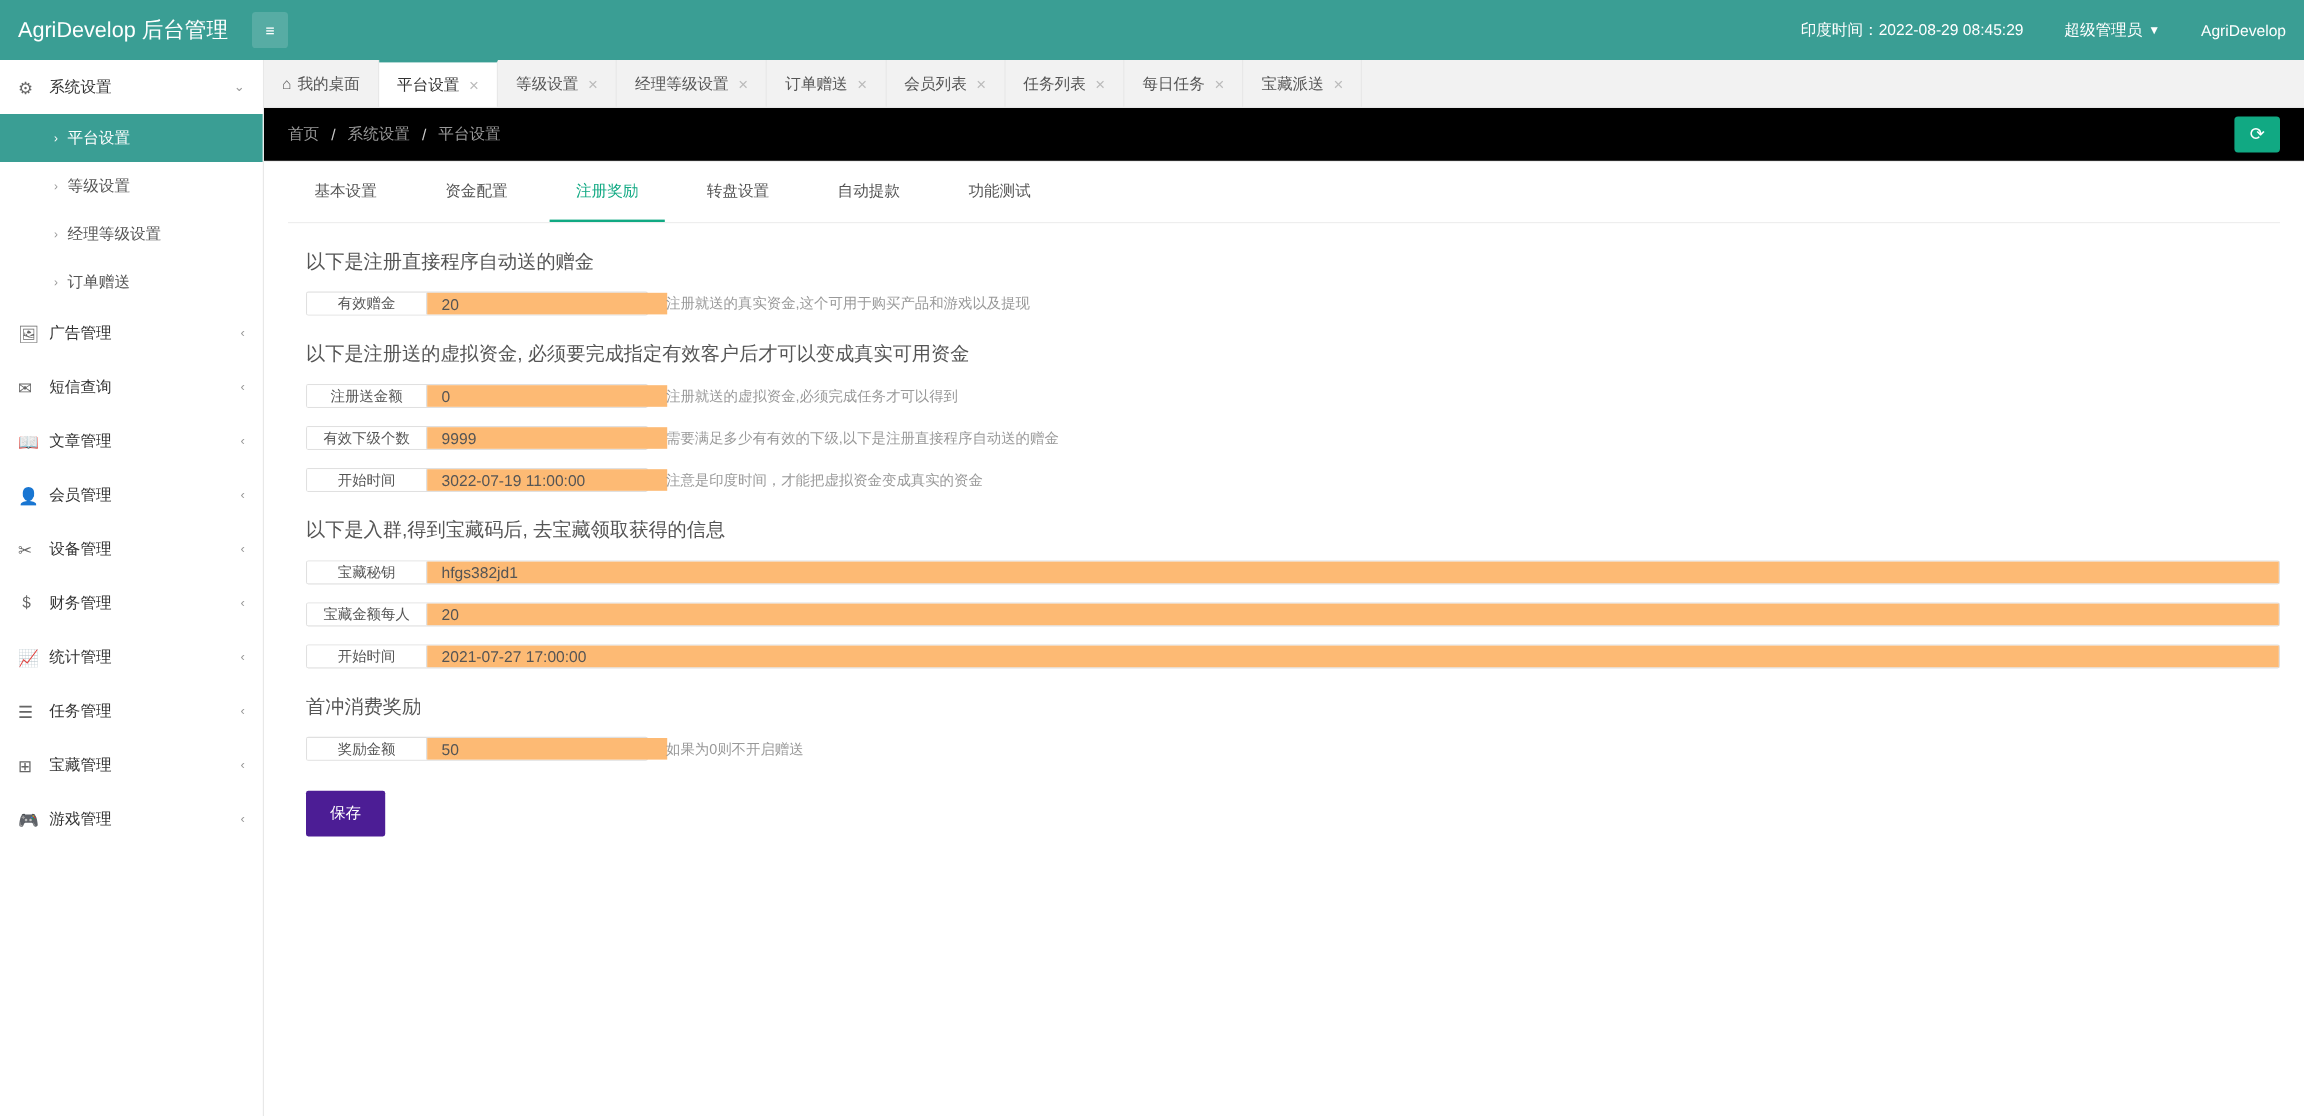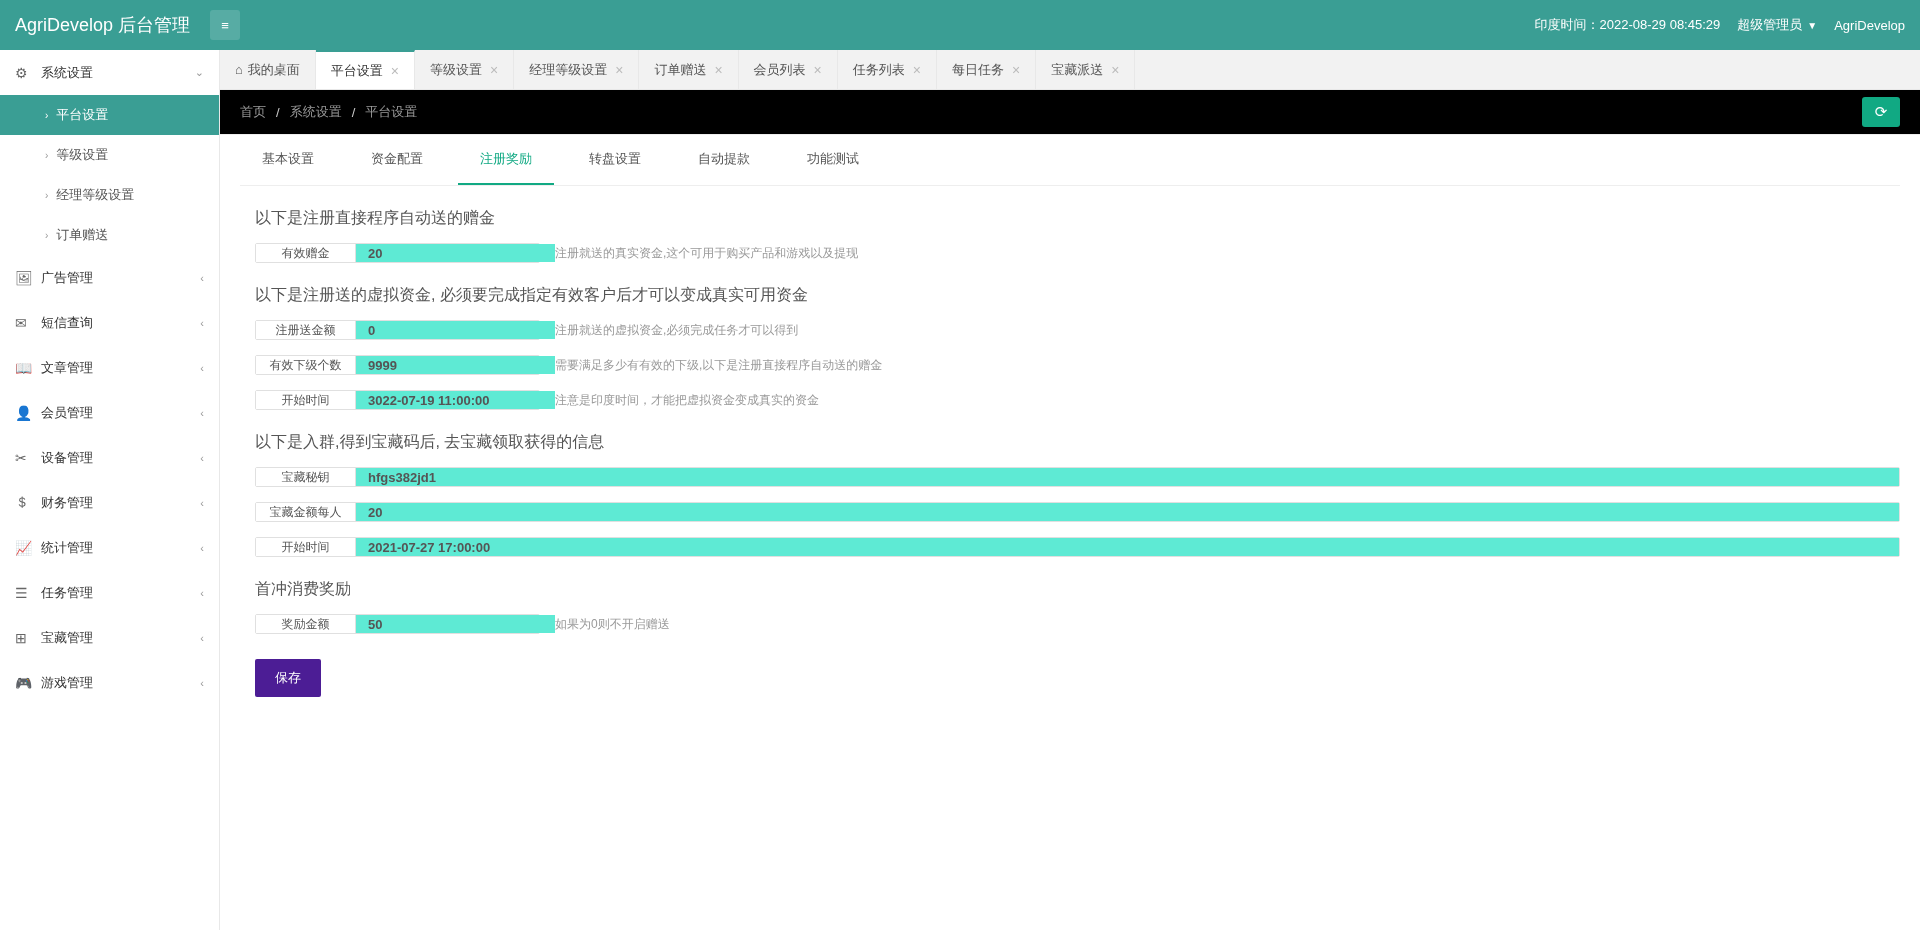--- a/index.html
+++ b/index.html
@@ -25,21 +25,21 @@
       border-radius: 3px;
       display: flex;
       align-items: center;
       justify-content: center;
       cursor: pointer;
     }
     .header-right {
       margin-left: auto;
       display: flex;
       align-items: center;
-      gap: 17px;
+      gap: 34px;
       font-size: 13px;
     }
     .header-user { display: flex; align-items: center; gap: 5px; cursor: pointer; }
     
     .container { display: flex; height: calc(100vh - 50px); }
     
     .sidebar {
       width: 220px;
       background: #fff;
       border-right: 1px solid #e8e8e8;
@@ -188,22 +188,21 @@
       color: #555;
       flex-shrink: 0;
     }
     .input-field {
       border: none;
       padding: 0 12px;
       font-size: 13px;
       color: #555;
       outline: none;
       flex: 1;
-      background: #5eead4;
-      font-weight: bold;
+      background: #fdba74;
     }
     .help-text {
       margin-left: 15px;
       font-size: 12px;
       color: #999;
     }
     
     .save-btn {
       margin-top: 10px;
       padding: 10px 20px;

